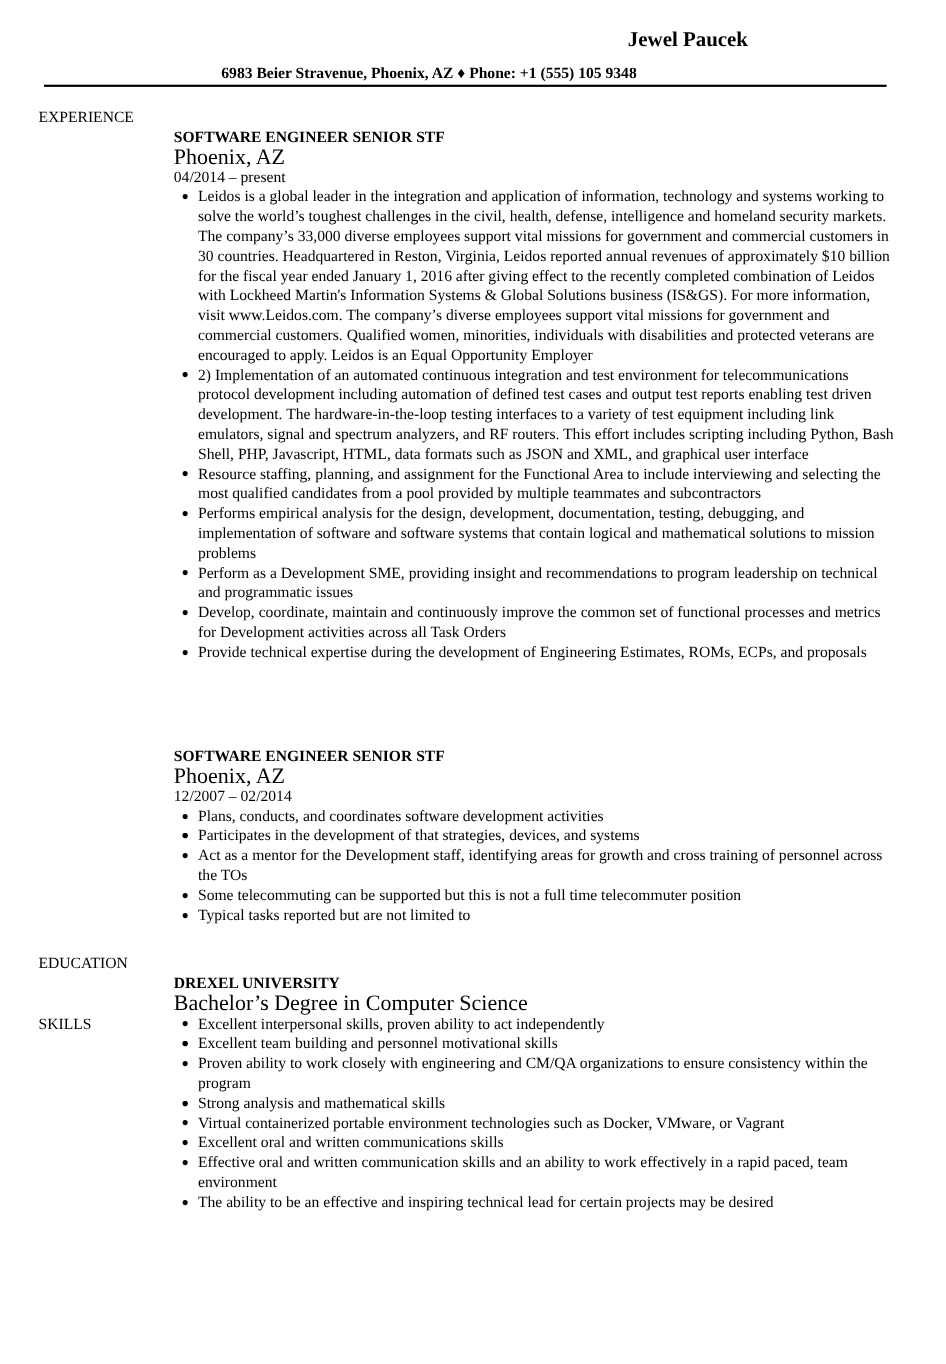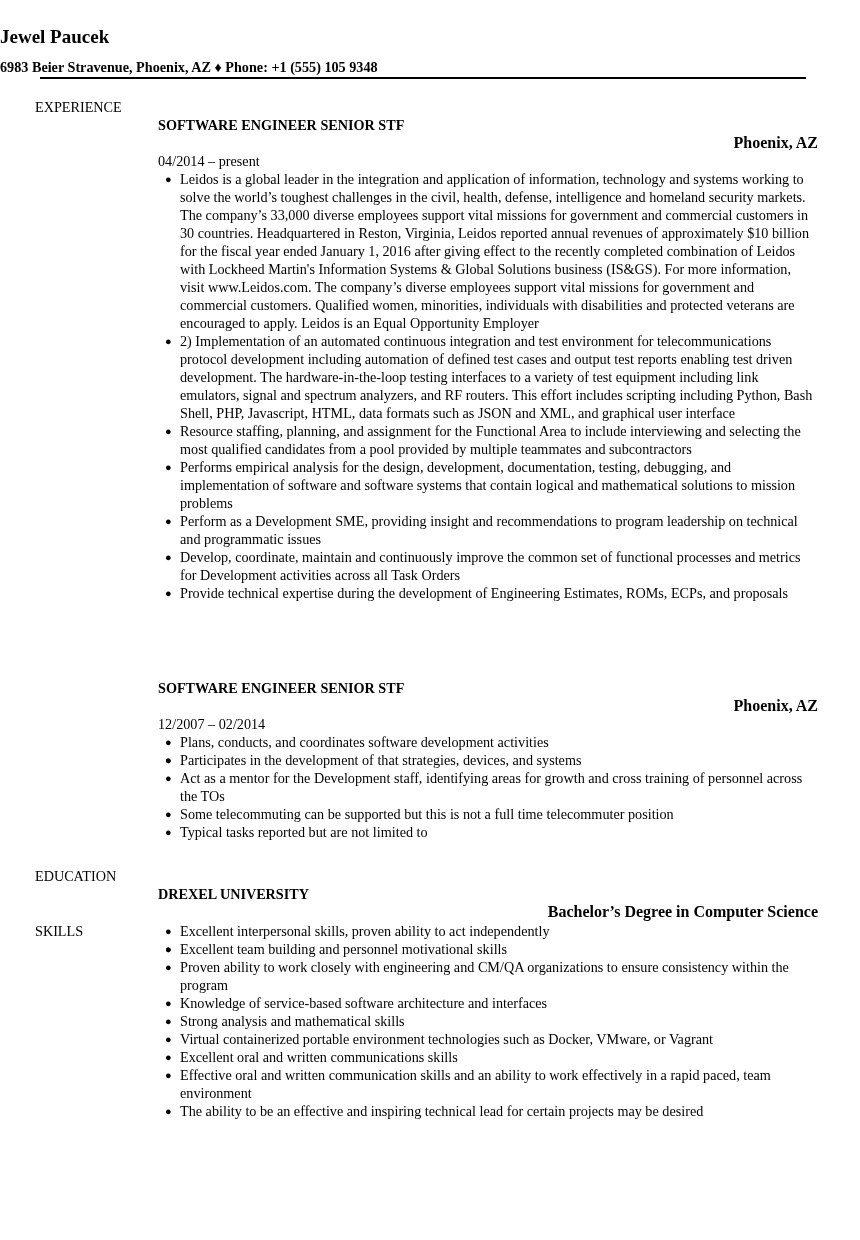--- a/index.html
+++ b/index.html
@@ -2,37 +2,37 @@
 <html><head>
   <meta charset="utf-8">
   <style>
     html, body { margin: 0; padding: 0; background: #ffffff; }
     body {
       width: 860px; height: 1240px; position: relative; overflow: hidden;
       font-family: "Liberation Serif", "DejaVu Serif", serif;
       color: #000; font-size: 14.2px; line-height: 18px;
     }
     .name {
-      position: absolute; top: 25px; left: 0; width: 680px; text-align: left;
+      position: absolute; top: 25px; left: 0; width: 680px; text-align: right;
       font-weight: bold; font-size: 19px; line-height: 24px;
     }
     .contact {
-      position: absolute; top: 58px; left: 0; width: 780px; 
+      position: absolute; top: 58px; left: 0; width: 780px; text-align: center;
       font-weight: bold; font-size: 14.2px; line-height: 18px;
     }
     .rule {
       position: absolute; top: 77px; left: 40px; width: 766px; height: 2px; background: #000;
     }
     .section { position: absolute; left: 0; width: 860px; }
     .section-label {
       position: absolute; left: 35px; font-weight: normal; font-size: 14.2px; line-height: 18px;
     }
     .section-body { position: absolute; left: 158px; width: 660px; }
     .job-title { font-weight: bold; font-size: 14.2px; line-height: 18px; margin-top: 18px; }
-    .job-loc { font-weight: bold; font-size: 16px; line-height: 18px; text-align: right; }
+    .job-loc { font-weight: normal; font-size: 20px; line-height: 18px; }
     .job-date { line-height: 18px; }
     ul { margin: 0; padding: 0 0 0 22px; list-style: none; }
     li { position: relative; line-height: 18px; }
     li .bullet {
       position: absolute; left: -15px; top: 0; font-size: 11px;
     }
   </style>
 </head>
 <body>
 
@@ -87,21 +87,21 @@
 </div>
 
 <div class="section" style="top:922px;">
   <div class="section-label">SKILLS</div>
   <div class="section-body">
     <ul style="width:636px;">
       <li><span class="bullet">●</span><span>Excellent interpersonal skills, proven ability to act independently</span></li>
       <li><span class="bullet">●</span></li>
       <li><span class="bullet">●</span><span>Excellent team building and personnel motivational skills</span></li>
       <li><span class="bullet">●</span><span>Proven ability to work closely with engineering and CM/QA organizations to ensure consistency within the program</span></li>
-      <li><span class="bullet">●</span><span>Knowledge of service-based software architecture and interfaces</span></li>
+      <li><span class="bullet">●</span></li>
       <li><span class="bullet">●</span><span>Strong analysis and mathematical skills</span></li>
       <li><span class="bullet">●</span><span>Virtual containerized portable environment technologies such as Docker, VMware, or Vagrant</span></li>
       <li><span class="bullet">●</span><span>Excellent oral and written communications skills</span></li>
       <li><span class="bullet">●</span><span>Effective oral and written communication skills and an ability to work effectively in a rapid paced, team environment</span></li>
       <li><span class="bullet">●</span><span>The ability to be an effective and inspiring technical lead for certain projects may be desired</span></li>
     </ul>
   </div>
 </div>
 
 </body></html>

